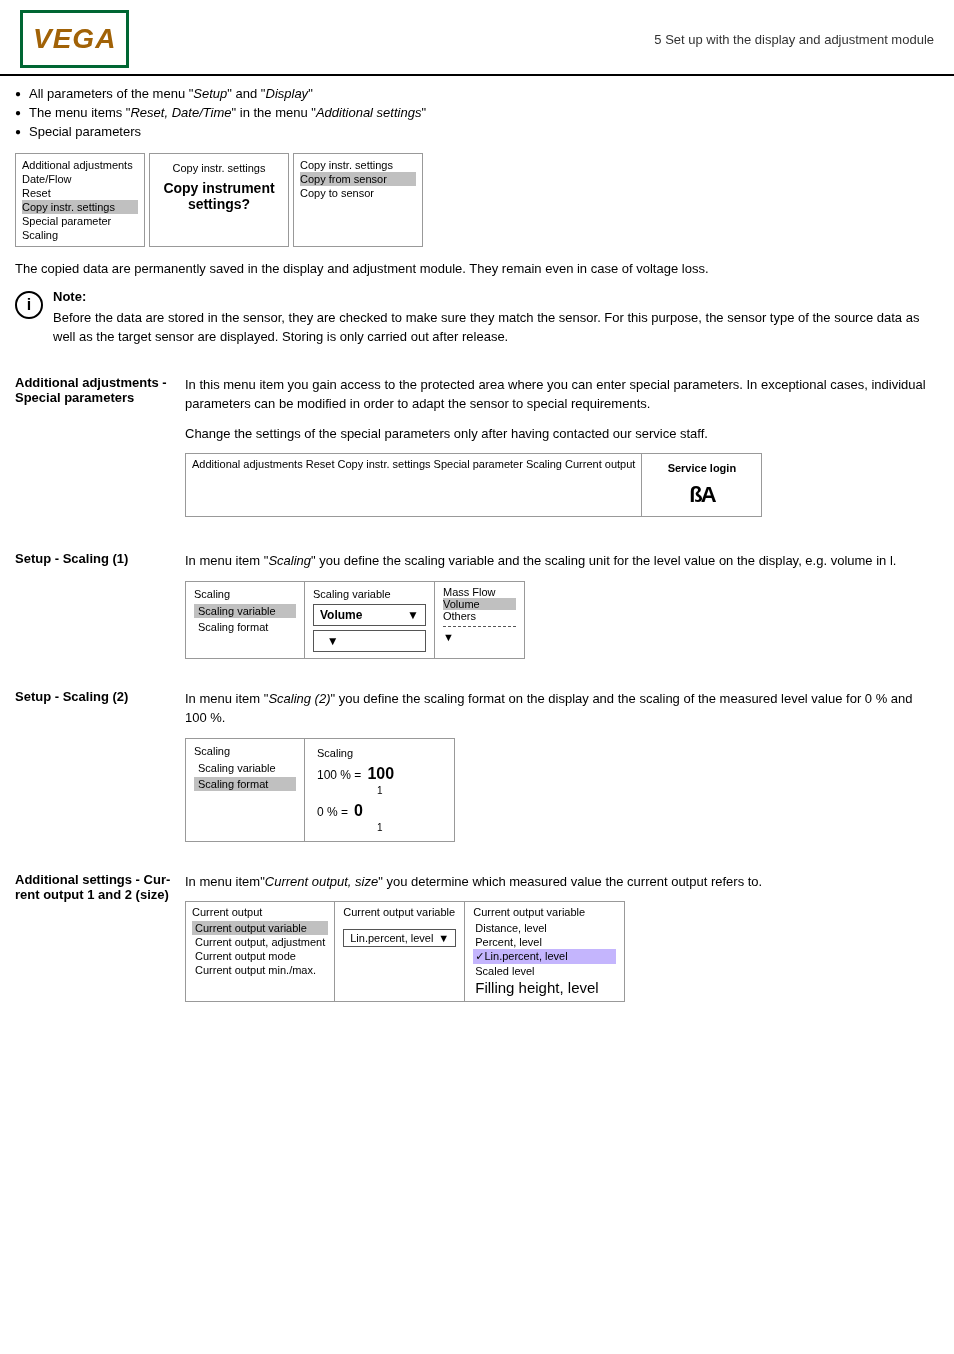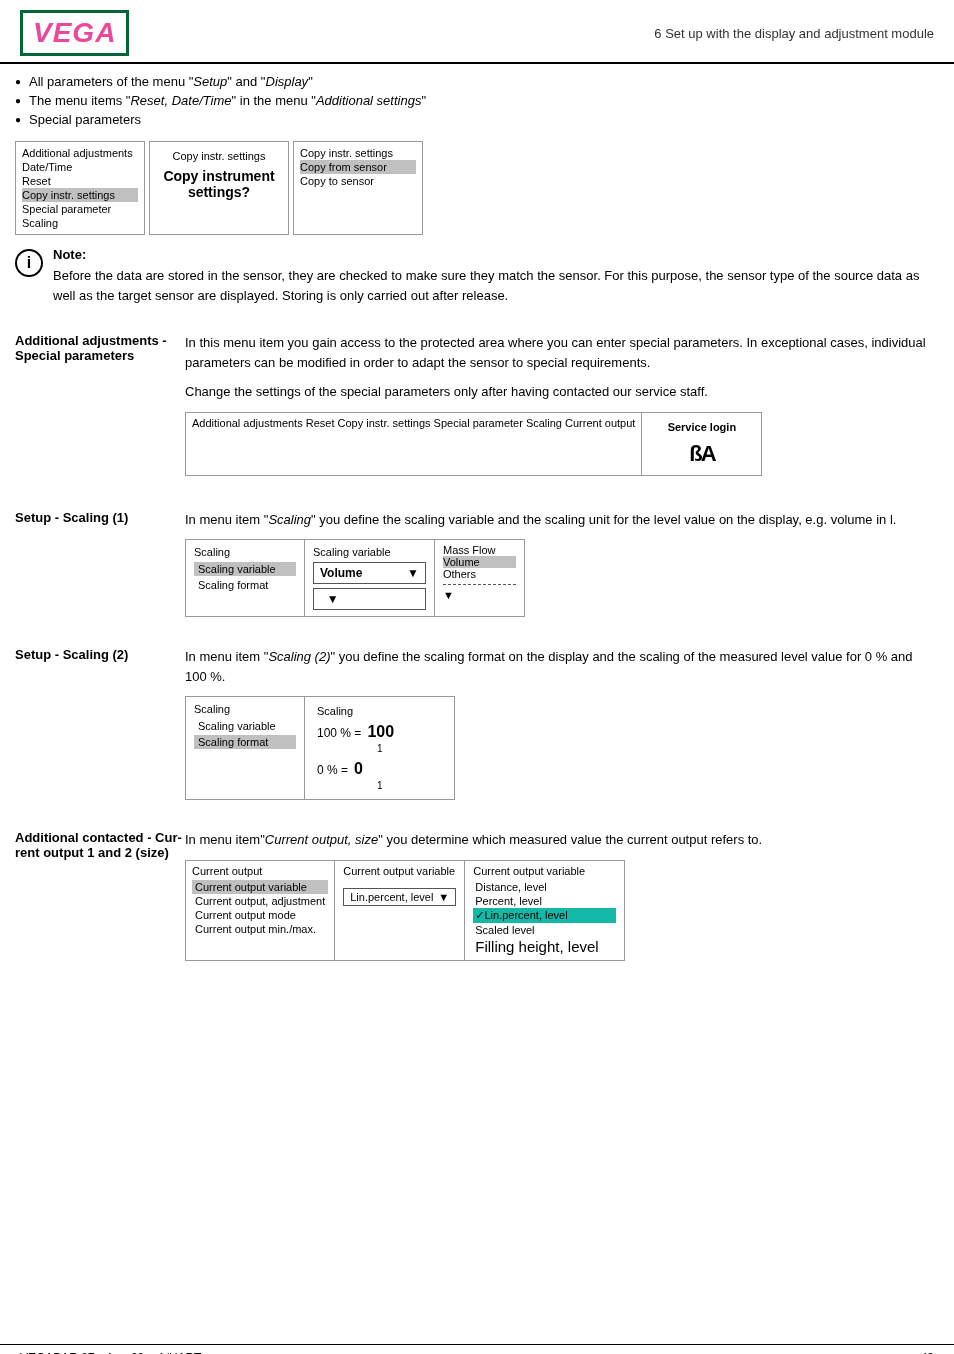--- a/index.html
+++ b/index.html
@@ -18,24 +18,24 @@
       display: flex;
       align-items: center;
       justify-content: space-between;
       padding: 10px 20px 6px 20px;
       border-bottom: 2px solid #000;
     }
     .logo {
       font-size: 28px;
       font-weight: bold;
       font-style: italic;
-      color: #ec4899;
+      color: #a16207;
       letter-spacing: 1px;
       border: 3px solid #006633;
-      padding: 4px 10px;
+      padding: 10px 10px;
     }
     .header-title {
       font-size: 13px;
       color: #333;
     }
 
     
     .content {
       flex: 1;
       padding: 10px 20px 10px 15px;
@@ -208,21 +208,21 @@
     .current-dropdown {
       border: 1px solid #555;
       padding: 2px 6px;
       font-size: 11px;
       display: flex;
       align-items: center;
       justify-content: space-between;
       margin-top: 11px;
     }
     .current-right .sel {
-      background: #14b8a6;
+      background: #c4b5fd;
       display: block;
     }
 
     
     .footer {
       border-top: 1px solid #000;
       display: flex;
       justify-content: space-between;
       padding: 6px 20px;
       font-size: 12px;
@@ -272,57 +272,58 @@
       width: 170px;
       flex-shrink: 0;
       padding-top: 0;
     }
   </style>
 </head>
 <body>
 
 <div class="header">
   <div class="logo">VEGA</div>
-  <div class="header-title">6 Set up with the display and adjustment module</div>
+  <div class="header-title">5 Set up with the display and adjustment module</div>
 </div>
 
 <div style="display:flex; flex-direction:column; min-height:1260px;">
 
   <div class="left-margin">
     <div style="position:absolute; bottom:240px; left:14px; white-space:nowrap; font-size:10px; color:#444; writing-mode:vertical-rl; transform:rotate(180deg);">45044-EN-131010</div>
   </div>
 
   <div class="content">
 
     <ul class="bullet-list">
       <li>All parameters of the menu "<span class="italic">Setup</span>" and "<span class="italic">Display</span>"</li>
       <li>The menu items "<span class="italic">Reset, Date/Time</span>" in the menu "<span class="italic">Additional settings</span>"</li>
       <li>Special parameters</li>
     </ul>
 
     <div class="diagram-row">
       <div class="diagram-box">
         <span class="item">Additional adjustments</span>
-        <span class="item">Date/Time</span>
+        <span class="item">Date/Flow</span>
         <span class="item">Reset</span>
         <span class="item highlight">Copy instr. settings</span>
         <span class="item">Special parameter</span>
         <span class="item">Scaling</span>
       </div>
       <div class="diagram-box-center">
         <div style="font-size:11px; margin-bottom:6px;">Copy instr. settings</div>
         <div class="big-text">Copy instrument<br>settings?</div>
       </div>
       <div class="diagram-box">
         <span class="item">Copy instr. settings</span>
         <span class="item highlight">Copy from sensor</span>
         <span class="item">Copy to sensor</span>
       </div>
     </div>
 
+    <p class="paragraph">The copied data are permanently saved in the display and adjustment module. They remain even in case of voltage loss.</p>
 
     <div class="note-bullet" style="margin-bottom:18px;">
       <div class="note-bullet-icon">i</div>
       <div>
         <div class="note-title bold">Note:</div>
         <p class="paragraph" style="margin-top:2px;">Before the data are stored in the sensor, they are checked to make sure they match the sensor. For this purpose, the sensor type of the source data as well as the target sensor are displayed. Storing is only carried out after release.</p>
       </div>
     </div>
 
     <div class="section">
@@ -417,21 +418,21 @@
               <span class="scaling-val">0</span>
             </div>
             <div style="font-size:10px; margin-left:60px; margin-top:-4px;">1</div>
           </div>
         </div>
       </div>
     </div>
 
     <div class="section">
       <div class="section-title-col">
-        <div class="bold">Additional contacted - Cur-</div>
+        <div class="bold">Additional settings - Cur-</div>
         <div class="bold">rent output 1 and 2 (size)</div>
       </div>
       <div class="section-content">
         <p class="paragraph">In menu item"<span class="italic">Current output, size</span>" you determine which measured value the current output refers to.</p>
 
         <div class="current-diagram">
 
           <div class="current-left">
             <div style="font-size:11px; margin-bottom:3px;">Current output</div>
             <div style="background:#c0c0c0; padding:1px 3px; font-size:11px;">Current output variable</div>

